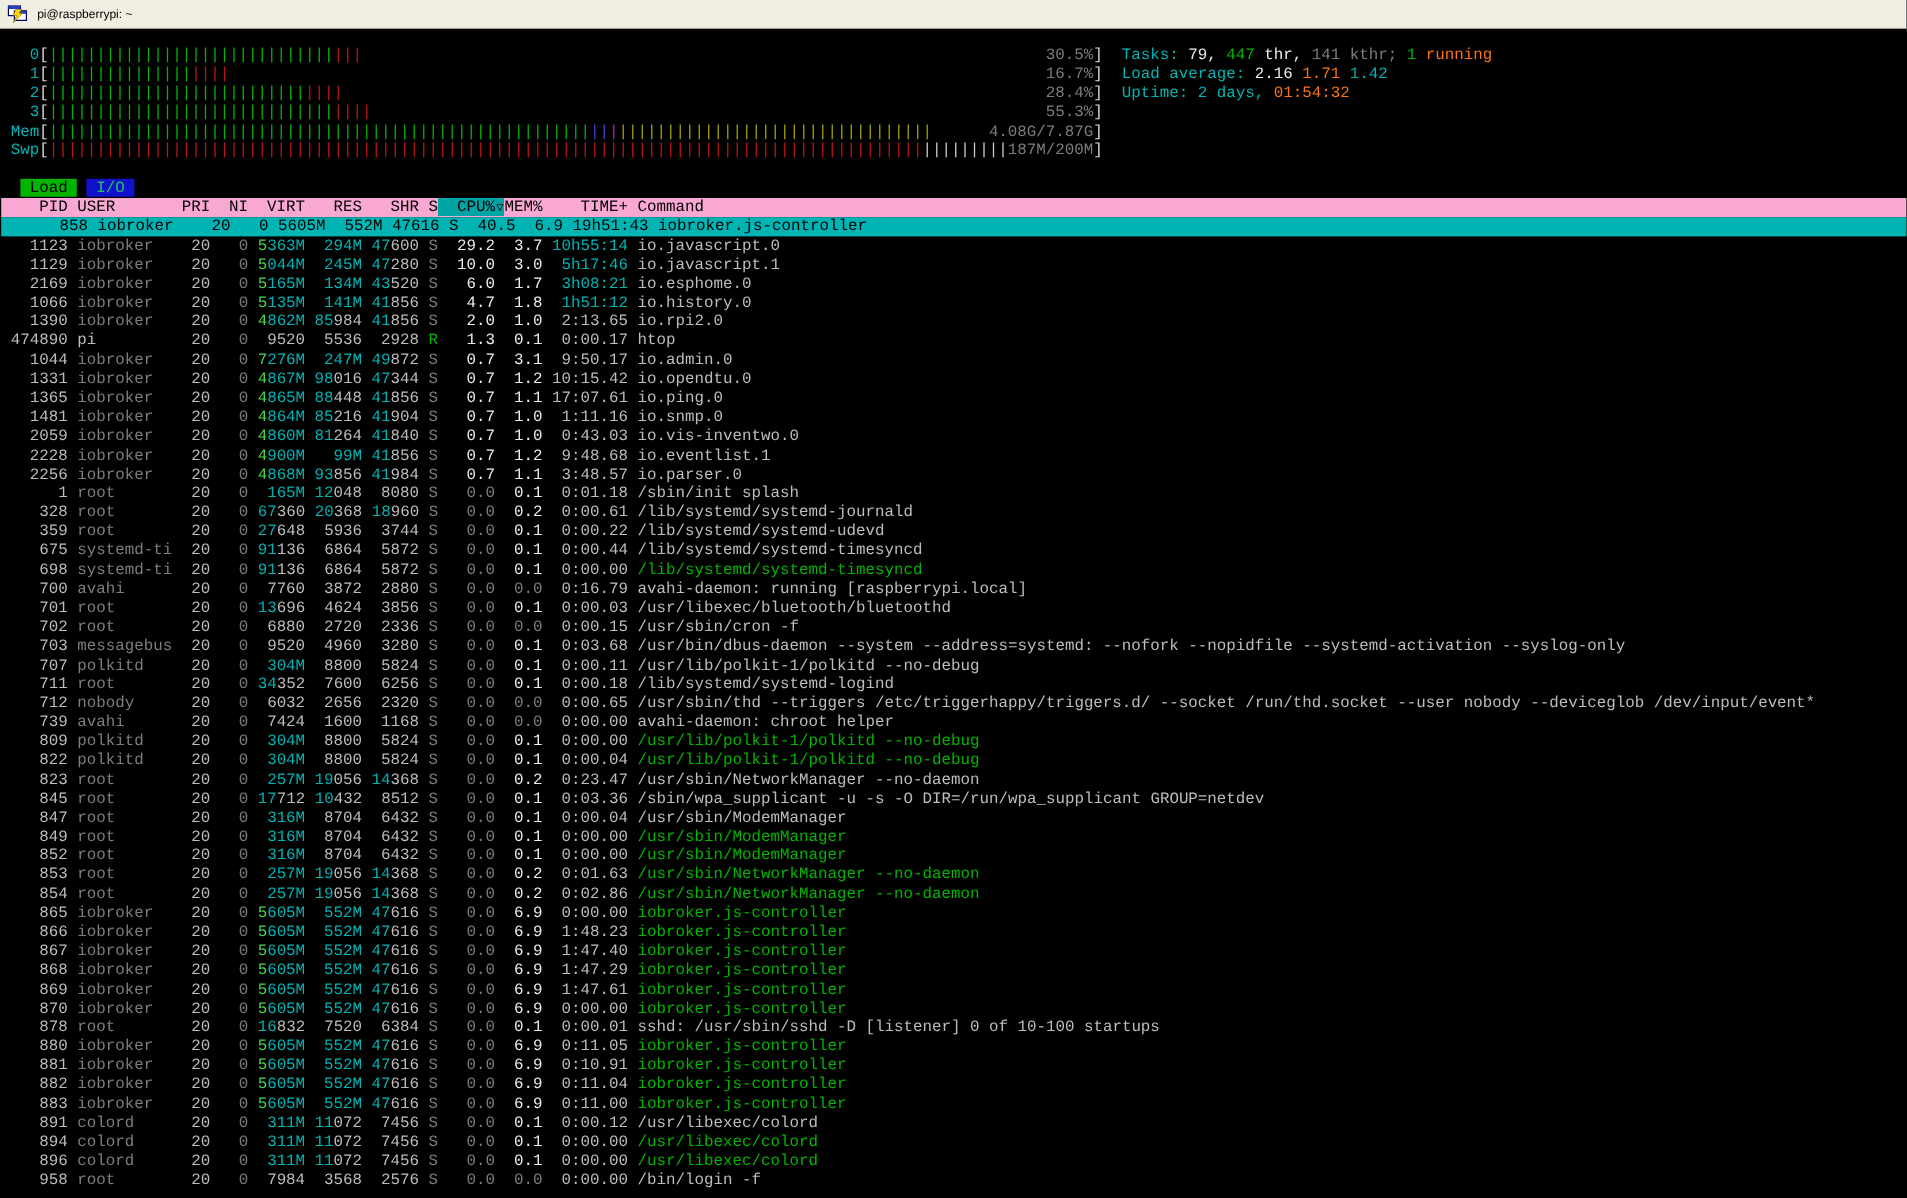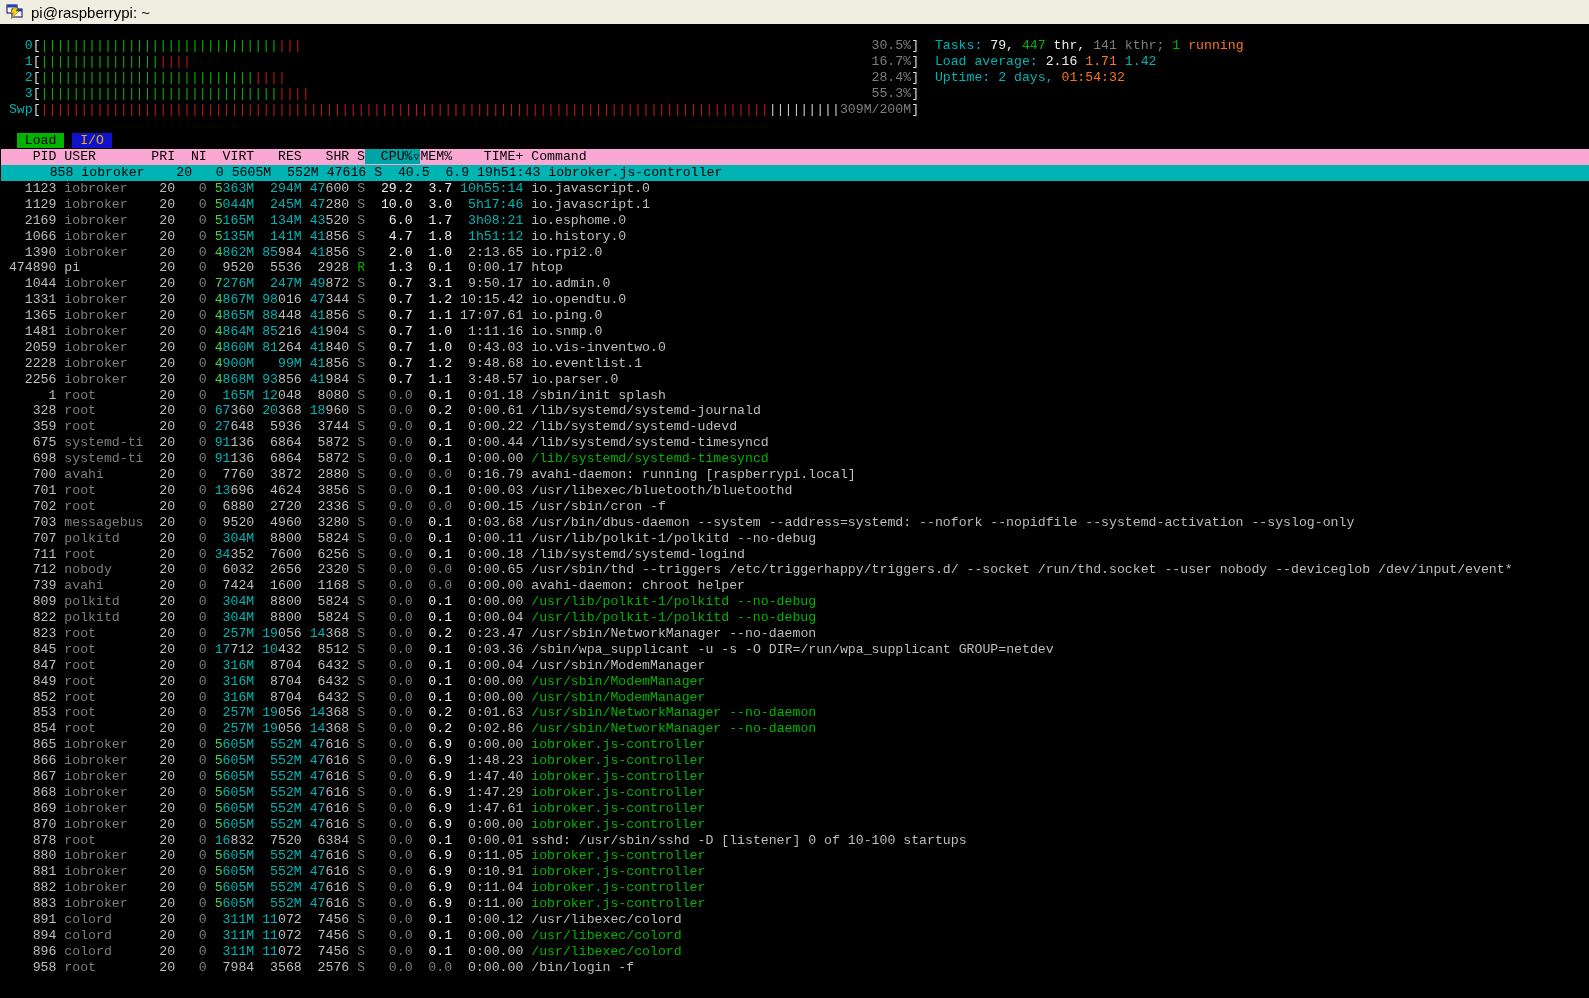--- a/index.html
+++ b/index.html
@@ -1,19 +1,19 @@
 <!DOCTYPE html>
 <html><head>
 <meta charset="utf-8">
 <style>
   html,body{margin:0;padding:0;background:#000;}
   #screen{position:relative;width:1589px;height:998px;overflow:hidden;background:#000;font-family:"Liberation Sans",sans-serif;}
   #titlebar{position:absolute;top:0;left:0;width:1589px;height:24px;background:#f0eee1;border-bottom:2px solid #0a0a0a;display:flex;align-items:center;}
   #titlebar .ticon{margin-left:6px;width:18px;height:16px;}
-  #titlebar .ttext{margin-left:7px;font-size:15px;color:#000;}
+  #titlebar .ttext{margin-left:7px;font-size:10px;color:#000;}
   #term{position:absolute;top:24px;left:0;width:1589px;height:974px;background:#000;overflow:hidden;padding-top:14px;box-sizing:border-box;}
   .line{white-space:pre;font-family:"Liberation Mono","DejaVu Sans Mono",monospace;font-size:13.2px;line-height:15.9px;height:15.9px;min-width:1588px;margin-left:1px;color:#bdbdbd;}
   .c-gray{color:#7d7d7d}
   .c-white{color:#bdbdbd}
   .c-white2{color:#f97316}
   .c-bwhite{color:#ececec}
   .c-green{color:#00b400}
   .c-ggreen{color:#48d648}
   .c-cyan{color:#00b4b4}
   .c-cyan2{color:#f97316}
@@ -22,21 +22,21 @@
   .c-blue{color:#4343cf}
   .c-magenta{color:#b322b3}
   .c-wpipe{color:#c9c9c9}
   .c-brk{color:#d8d8d8}
   .hdr{background:#f9a8d4;color:#000;}
   .hdr span{color:#000;}
   .sorthdr{background:#00a4a4;}
   .sel{background:#00b4b4;padding-left:17px;}
   .sel span{color:#000 !important;}
   .tab-a{background:#00b400;color:#000;}
-  .tab-b{background:#1111cc;color:#eab308;}
+  .tab-b{background:#1111cc;color:#22c55e;}
   .tri{display:inline-block;width:7.92px;text-align:center;font-size:10px;}
 </style>
 </head>
 <body>
 
 <div id="screen">
   <div id="titlebar">
     <svg class="ticon" viewBox="0 0 18 16">
       <rect x="1" y="1" width="10" height="8" fill="#ffffff" stroke="#000060" stroke-width="1"></rect>
       <rect x="1" y="1" width="10" height="2.5" fill="#2040c0"></rect>
@@ -44,21 +44,22 @@
       <rect x="6" y="5" width="10" height="2.5" fill="#2040c0"></rect>
       <polygon points="7,4 12,4 10,7 13,7 5,15 8,9 5,9" fill="#ffd800" stroke="#806000" stroke-width="0.5"></polygon>
     </svg>
     <span class="ttext">pi@raspberrypi: ~</span>
   </div>
   <div id="term">
       <div class="line"><span class="c-cyan">   0</span><span class="c-brk">[</span><span class="c-green">||||||||||||||||||||||||||||||</span><span class="c-red">|||</span>                                                                        <span class="c-gray">30.5%</span><span class="c-brk">]</span>  <span class="c-cyan">Tasks: </span><span class="c-bwhite">79, </span><span class="c-green">447</span><span class="c-bwhite"> thr, </span><span class="c-gray">141 kthr; </span><span class="c-green">1</span><span class="c-white2"> running</span></div>
       <div class="line"><span class="c-cyan">   1</span><span class="c-brk">[</span><span class="c-green">|||||||||||||||</span><span class="c-red">||||</span>                                                                                      <span class="c-gray">16.7%</span><span class="c-brk">]</span>  <span class="c-cyan">Load average: </span><span class="c-bwhite">2.16 </span><span class="c-white2">1.71 </span><span class="c-cyan">1.42</span></div>
       <div class="line"><span class="c-cyan">   2</span><span class="c-brk">[</span><span class="c-green">|||||||||||||||||||||||||||</span><span class="c-red">||||</span>                                                                          <span class="c-gray">28.4%</span><span class="c-brk">]</span>  <span class="c-cyan">Uptime: </span><span class="c-cyan">2 days, </span><span class="c-cyan2">01:54:32</span></div>
       <div class="line"><span class="c-cyan">   3</span><span class="c-brk">[</span><span class="c-green">||||||||||||||||||||||||||||||</span><span class="c-red">||||</span>                                                                       <span class="c-gray">55.3%</span><span class="c-brk">]</span></div>
-      <div class="line"><span class="c-cyan"> Swp</span><span class="c-brk">[</span><span class="c-red">||||||||||||||||||||||||||||||||||||||||||||||||||||||||||||||||||||||||||||||||||||||||||||</span><span class="c-wpipe">|||||||||</span><span class="c-gray">309M/200M</span><span class="c-brk">]</span></div>
+      <div class="line"><span class="c-cyan"> Mem</span><span class="c-brk">[</span><span class="c-green">|||||||||||||||||||||||||||||||||||||||||||||||||||||||||</span><span class="c-blue">||</span><span class="c-magenta">|</span><span class="c-yellow">|||||||||||||||||||||||||||||||||</span>      <span class="c-gray">4.08G/7.87G</span><span class="c-brk">]</span></div>
+      <div class="line"><span class="c-cyan"> Swp</span><span class="c-brk">[</span><span class="c-red">||||||||||||||||||||||||||||||||||||||||||||||||||||||||||||||||||||||||||||||||||||||||||||</span><span class="c-wpipe">|||||||||</span><span class="c-gray">187M/200M</span><span class="c-brk">]</span></div>
       <div class="line"></div>
       <div class="line">  <span class="tab-a"> Load </span> <span class="tab-b"> I/O </span></div>
       <div class="line hdr">    PID USER       PRI  NI  VIRT   RES   SHR S<span class="sorthdr">  CPU%<span class="tri">▽</span></span>MEM%    TIME+ Command</div>
       <div class="line sel"><span class="c-white">    858</span> <span class="c-gray">iobroker  </span><span class="c-white">  20</span><span class="c-gray">   0</span><span class="c-ggreen"> 5</span><span class="c-cyan">605M</span><span class="c-cyan">  552M</span><span class="c-cyan"> 47</span><span class="c-white">616</span><span class="c-gray"> S</span><span class="c-bwhite">  40.5</span><span class="c-bwhite">  6.9</span><span class="c-cyan"> 19h51:43</span> <span class="c-white">iobroker.js-controller</span></div>
       <div class="line"><span class="c-white">   1123</span> <span class="c-gray">iobroker  </span><span class="c-white">  20</span><span class="c-gray">   0</span><span class="c-ggreen"> 5</span><span class="c-cyan">363M</span><span class="c-cyan">  294M</span><span class="c-cyan"> 47</span><span class="c-white">600</span><span class="c-gray"> S</span><span class="c-bwhite">  29.2</span><span class="c-bwhite">  3.7</span><span class="c-cyan"> 10h55:14</span> <span class="c-white">io.javascript.0</span></div>
       <div class="line"><span class="c-white">   1129</span> <span class="c-gray">iobroker  </span><span class="c-white">  20</span><span class="c-gray">   0</span><span class="c-ggreen"> 5</span><span class="c-cyan">044M</span><span class="c-cyan">  245M</span><span class="c-cyan"> 47</span><span class="c-white">280</span><span class="c-gray"> S</span><span class="c-bwhite">  10.0</span><span class="c-bwhite">  3.0</span><span class="c-cyan">  5h17:46</span> <span class="c-white">io.javascript.1</span></div>
       <div class="line"><span class="c-white">   2169</span> <span class="c-gray">iobroker  </span><span class="c-white">  20</span><span class="c-gray">   0</span><span class="c-ggreen"> 5</span><span class="c-cyan">165M</span><span class="c-cyan">  134M</span><span class="c-cyan"> 43</span><span class="c-white">520</span><span class="c-gray"> S</span><span class="c-bwhite">   6.0</span><span class="c-bwhite">  1.7</span><span class="c-cyan">  3h08:21</span> <span class="c-white">io.esphome.0</span></div>
       <div class="line"><span class="c-white">   1066</span> <span class="c-gray">iobroker  </span><span class="c-white">  20</span><span class="c-gray">   0</span><span class="c-ggreen"> 5</span><span class="c-cyan">135M</span><span class="c-cyan">  141M</span><span class="c-cyan"> 41</span><span class="c-white">856</span><span class="c-gray"> S</span><span class="c-bwhite">   4.7</span><span class="c-bwhite">  1.8</span><span class="c-cyan">  1h51:12</span> <span class="c-white">io.history.0</span></div>
       <div class="line"><span class="c-white">   1390</span> <span class="c-gray">iobroker  </span><span class="c-white">  20</span><span class="c-gray">   0</span><span class="c-ggreen"> 4</span><span class="c-cyan">862M</span><span class="c-cyan"> 85</span><span class="c-white">984</span><span class="c-cyan"> 41</span><span class="c-white">856</span><span class="c-gray"> S</span><span class="c-bwhite">   2.0</span><span class="c-bwhite">  1.0</span><span class="c-white">  2:13.65</span> <span class="c-white">io.rpi2.0</span></div>
       <div class="line"><span class="c-white"> 474890</span> <span class="c-white">pi        </span><span class="c-white">  20</span><span class="c-gray">   0</span><span class="c-white">  9520</span><span class="c-white">  5536</span><span class="c-white">  2928</span><span class="c-green"> R</span><span class="c-bwhite">   1.3</span><span class="c-bwhite">  0.1</span><span class="c-white">  0:00.17</span> <span class="c-white">htop</span></div>

